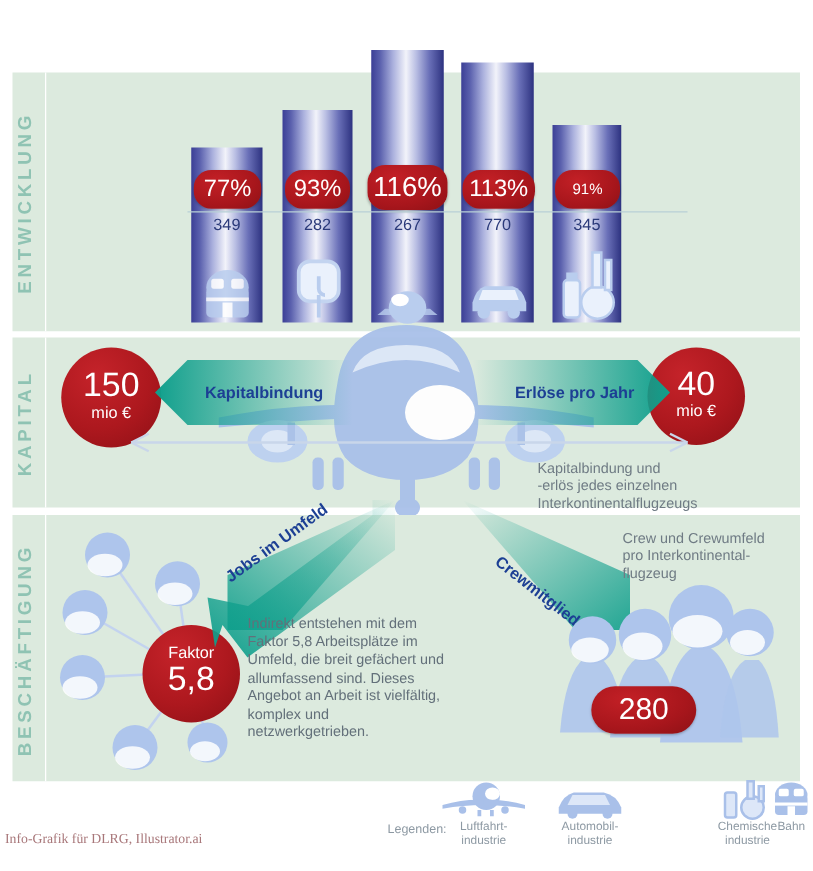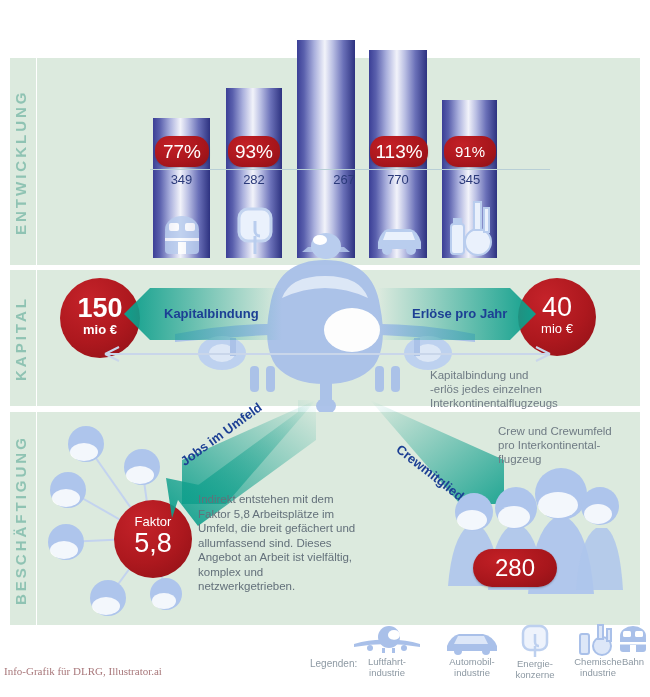--- a/index.html
+++ b/index.html
@@ -105,28 +105,29 @@
       <rect x="3" y="26" width="13" height="30" rx="3" fill="#eaf1fc" stroke-width="2"></rect>
       <rect x="5" y="20" width="9" height="7" fill="#b9cdee" stroke="none"></rect>
       <circle cx="30" cy="44" r="13" fill="#eaf1fc" stroke-width="2"></circle>
       <rect x="26" y="4" width="7" height="28" fill="#eaf1fc" stroke-width="2"></rect>
       <rect x="36" y="10" width="5" height="24" fill="#eaf1fc" stroke-width="2"></rect>
     </g>
   </svg>
 
   <div class="badge" style="left:155px;top:136px;width:54px;height:31px;line-height:31px;font-size:19px;">77%</div>
   <div class="badge" style="left:228px;top:136px;width:52px;height:31px;line-height:31px;font-size:19px;">93%</div>
+  <div class="badge" style="left:294px;top:132px;width:64px;height:36px;line-height:36px;font-size:22px;">116%</div>
   <div class="badge" style="left:370px;top:136px;width:58px;height:31px;line-height:31px;font-size:19px;">113%</div>
-  <div class="badge" style="left:444px;top:136px;width:52px;height:31px;line-height:31px;font-size:15px;">91%</div>
+  <div class="badge" style="left:444px;top:136px;width:52px;height:31px;line-height:31px;font-size:12px;">91%</div>
 
   <div class="base-rule" style="left:150px;top:169px;width:400px;"></div>
 
   <div class="bar-num" style="left:153px;top:172px;width:57px;">349</div>
   <div class="bar-num" style="left:226px;top:172px;width:56px;">282</div>
-  <div class="bar-num" style="left:297px;top:172px;width:58px;text-align:right;">267</div>
+  <div class="bar-num" style="left:297px;top:172px;width:58px;">267</div>
   <div class="bar-num" style="left:369px;top:172px;width:58px;">770</div>
   <div class="bar-num" style="left:442px;top:172px;width:55px;">345</div>
 
 
   <div class="panel" style="left:10px;top:270px;width:630px;height:136px;"></div>
   <div class="divider" style="left:36px;top:270px;height:136px;"></div>
   <div class="panel-label" style="left:12px;top:280px;width:22px;height:118px;">KAPITAL</div>
 
   <svg style="position:absolute;left:170px;top:256px;width:310px;height:160px;" viewBox="0 0 310 160">
     <g fill="#a9c0e9" opacity=".95">
@@ -143,21 +144,21 @@
       <ellipse cx="182" cy="74" rx="28" ry="22" fill="#ffffff"></ellipse>
       <path d="M150 114 h12 v30 h-12 z"></path>
       <ellipse cx="156" cy="150" rx="10" ry="8"></ellipse>
       <rect x="80" y="110" width="9" height="26" rx="4"></rect>
       <rect x="96" y="110" width="9" height="26" rx="4"></rect>
       <rect x="205" y="110" width="9" height="26" rx="4"></rect>
       <rect x="221" y="110" width="9" height="26" rx="4"></rect>
     </g>
   </svg>
 
-  <div class="circle" style="left:60px;top:278px;width:80px;height:80px;padding-top:16px;box-sizing:border-box;font-weight:bold;">
+  <div class="circle" style="left:49px;top:278px;width:80px;height:80px;padding-top:16px;box-sizing:border-box;">
     <span class="big">150</span>
     <span class="small">mio €</span>
   </div>
 
   <div class="circle" style="left:518px;top:278px;width:78px;height:78px;padding-top:15px;box-sizing:border-box;">
     <span class="big">40</span>
     <span class="small">mio €</span>
   </div>
 
   <svg style="position:absolute;left:124px;top:288px;width:158px;height:52px;" viewBox="0 0 158 52">
@@ -301,31 +302,20 @@
         <path d="M4 22 q4 -10 12 -12 h24 q10 2 14 12 v5 H4 z"></path>
         <path d="M15 12 h26 l4 8 H11 z" fill="#dde7f8"></path>
         <circle cx="15" cy="27" r="4"></circle>
           <circle cx="43" cy="27" r="4"></circle>
       </g>
     </svg>
     <div class="cap" style="white-space:pre-line;">Automobil-
 industrie</div>
   </div>
 
-  <div class="legend-item" style="left:500px;top:624px;">
-    <svg width="40" height="34" viewBox="0 0 40 34" style="margin:0 auto;">
-      <g fill="none" stroke="#bdd0ef" stroke-width="2.5">
-        <rect x="8" y="2" width="24" height="24" rx="7" fill="#eef3fc"></rect>
-        <path d="M20 10 v8 a4 4 0 0 0 4 4"></path>
-        <path d="M20 22 v11"></path>
-      </g>
-    </svg>
-    <div class="cap" style="white-space:pre-line;">Energie-
-konzerne</div>
-  </div>
 
   <div class="legend-item" style="left:563px;top:624px;">
     <svg width="44" height="32" viewBox="0 0 44 32" style="margin:0 auto;">
       <g fill="#dde7f8" stroke="#a9c0e9" stroke-width="2">
         <rect x="4" y="10" width="9" height="20" rx="2"></rect>
         <circle cx="26" cy="22" r="9"></circle>
         <rect x="22" y="1" width="5" height="14"></rect>
         <rect x="31" y="5" width="4" height="12"></rect>
       </g>
     </svg>

